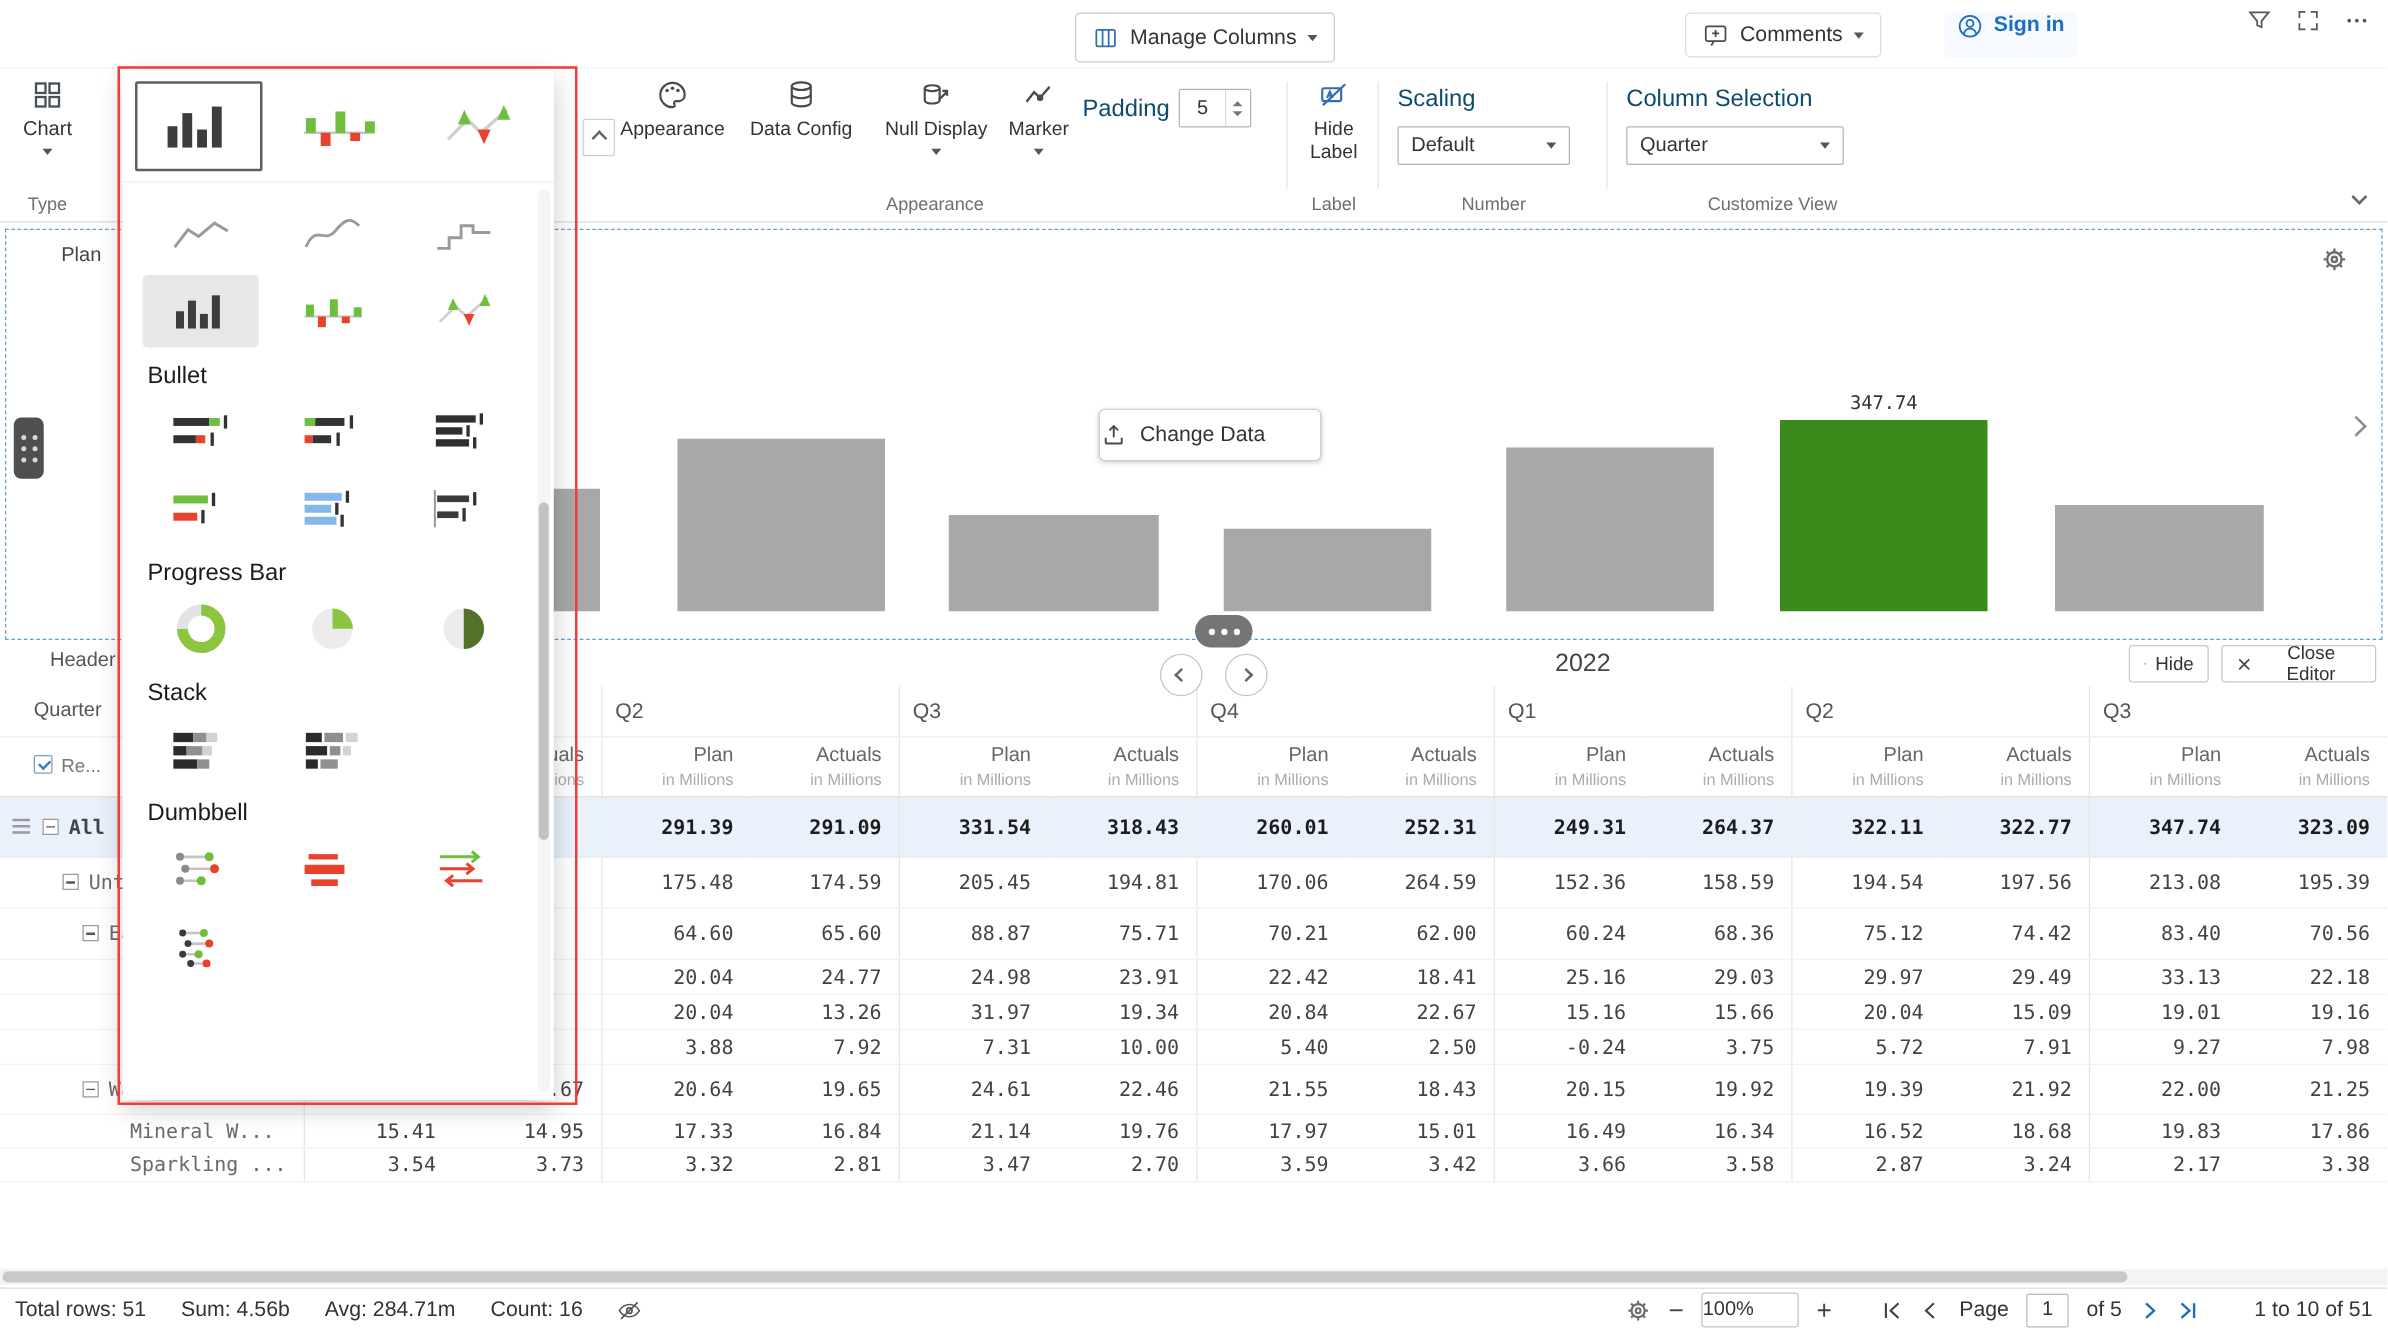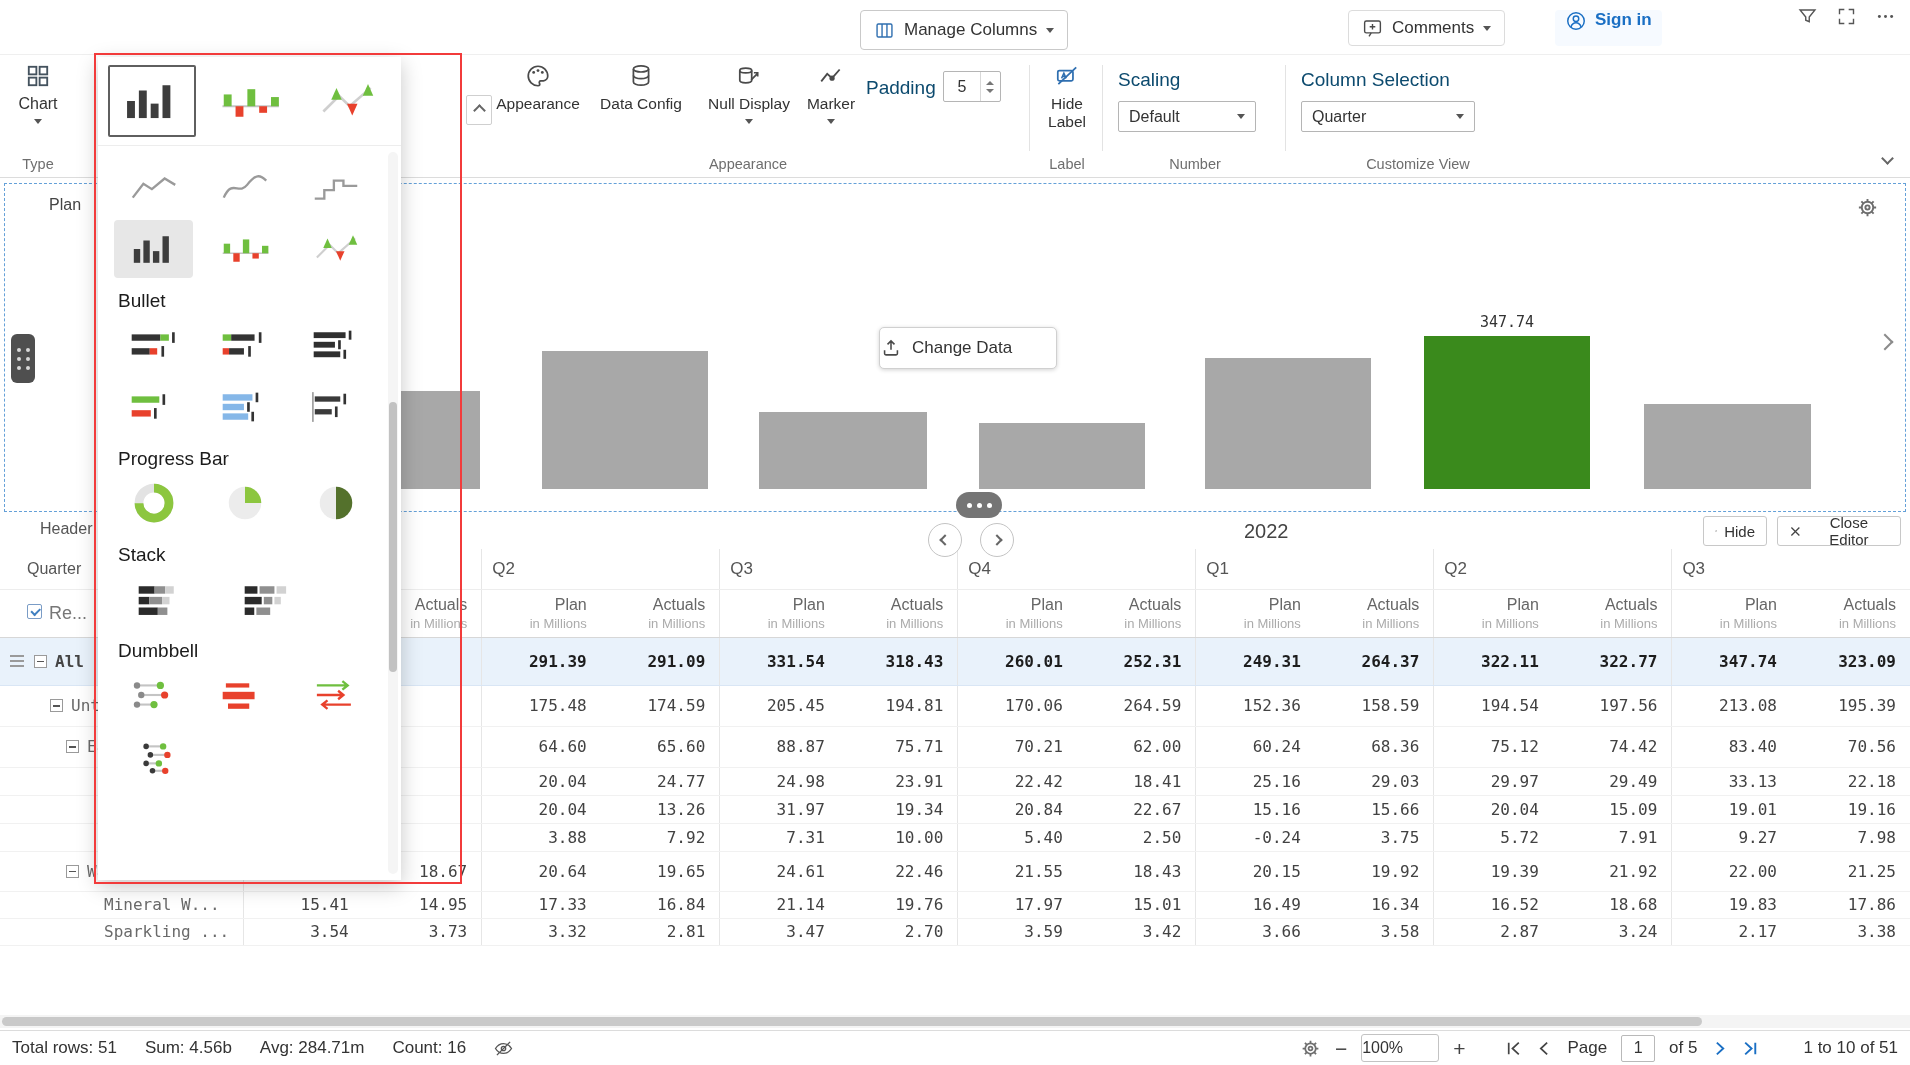--- a/index.html
+++ b/index.html
@@ -81,21 +81,21 @@
 
 
 .data-table{position:absolute;left:0;top:549px;border-collapse:collapse;table-layout:fixed;background:#fff}
 .data-table th,.data-table td{overflow:hidden;white-space:nowrap}
 .qrow th{height:40px;text-align:left;font-size:17px;font-weight:400;color:#555;padding-left:10px;border-bottom:1px solid #ededed}
 .qrow .corner{padding-left:27px;font-size:16px}
 .mrow th{height:48px;text-align:right;padding-right:14px;font-weight:400;border-bottom:1px solid #d7d7d7;vertical-align:middle}
 .mname{font-size:16px;color:#666}
 .munit{font-size:13px;color:#ababab;margin-top:2px}
 .mcorner{text-align:left !important;padding-left:27px}
-.ralab{font-size:18px;color:#777;vertical-align:middle}
+.ralab{font-size:15px;color:#777;vertical-align:middle}
 .cb{width:15px;height:15px;border:1.5px solid #7a9cc6;border-radius:2px;display:inline-block;position:relative;margin-right:7px;vertical-align:-2px}
 .cb::after{content:"";position:absolute;left:2.5px;top:3px;width:7px;height:3.5px;border-left:2px solid #3f7fc1;border-bottom:2px solid #3f7fc1;transform:rotate(-45deg)}
 .gs{border-left:1px solid #e6e6e6}
 tbody td{border-bottom:1px solid #f1f1f1;font-family:"DejaVu Sans Mono",monospace;font-size:16px;color:#424242;
   text-align:right;padding-right:14px}
 .r-lg td{height:48px}.r-md td{height:41px}.r-sm td{height:28px}.r-wm td{height:40px}.r-xs td{height:27px}
 .r-hl{background:#e9f2fb}
 .r-hl td{font-weight:700;color:#1d1d1d;border-bottom:1px solid #d9e6f5}
 .rowlabel{text-align:left !important;color:#6a6a6a;position:relative}
 .r-hl .rowlabel{color:#454545}
@@ -111,21 +111,21 @@
 .statusbar{position:absolute;left:0;top:1030px;width:1910px;height:35px;border-top:1px solid #dcdcdc;background:#fff;
   display:flex;align-items:center;padding:0 12px;font-size:17px;color:#333}
 .stats{display:flex;align-items:center;gap:28px}
 .sb-right{margin-left:auto;display:flex;align-items:center;gap:14px}
 .zoombox{width:78px;height:28px;border:1px solid #c3c3c3;border-radius:3px;text-align:left;color:#333;font-size:16px}
 .pageinput{width:34px;height:27px;border:1px solid #b9b9b9;border-radius:2px;text-align:center;font-size:16px;color:#333}
 .sb-btn{font-size:21px;color:#444;cursor:pointer;line-height:1}
 .ml26{margin-left:26px}.ml30{margin-left:30px}
 
 
-.dd{position:absolute;left:98px;top:57px;width:303px;height:823px;background:#fff;z-index:200;
+.dd{position:absolute;left:98px;top:57px;width:345px;height:823px;background:#fff;z-index:200;
   box-shadow:0 6px 20px rgba(0,0,0,.22)}
 .gal-strip{height:89px;display:flex;align-items:center;gap:10px;padding:0 10px;border-bottom:1px solid #ededed;background:#fff}
 .gal-item{width:104px;height:72px;display:flex;align-items:center;justify-content:center;border-radius:2px;cursor:pointer}
 .gal-item.selected{border:2px solid #5f5f5f}
 .dd-panel{position:relative;padding:8px 26px 6px 16px}
 .irow{display:flex;gap:12px;margin:4px 0}
 .tile{width:94px;height:58px;display:flex;align-items:center;justify-content:center;border-radius:4px;cursor:pointer}
 .tile.selected{background:#e7e7e7}
 .sec-h{font-size:19px;color:#1b1b1b;margin:12px 0 2px 4px}
 .dd-scroll{position:absolute;right:3px;top:95px;bottom:6px;width:10px;background:#f5f5f5;border-radius:5px}

